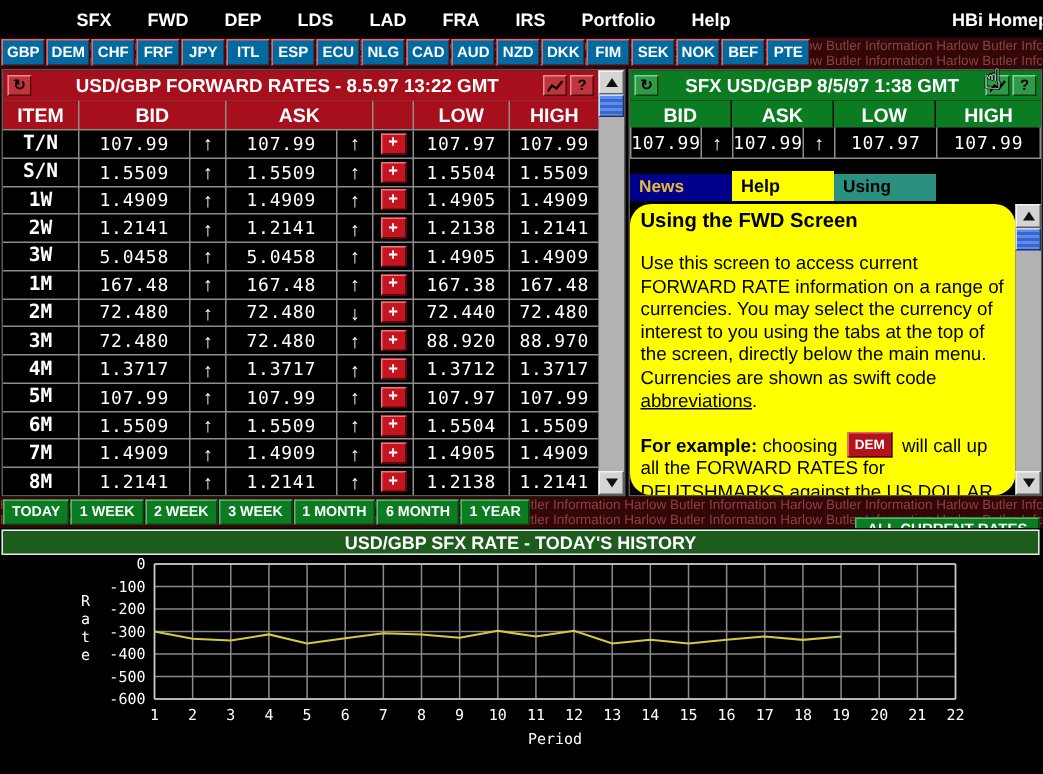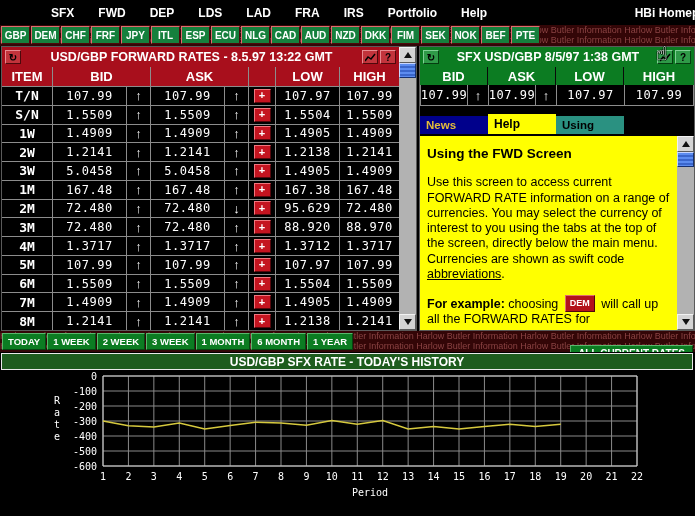--- a/index.html
+++ b/index.html
@@ -16,21 +16,21 @@
 
   
   .wmstrip { background:#330607; overflow:hidden; position:relative; }
   .wm { position:absolute; inset:0; color:#8a4343; font-size:9px; line-height:10px;
         white-space:nowrap; overflow:hidden; }
 
   
   .tabsrow { position:absolute; left:0; top:25px; width:695px; height:21px; }
   .ctabs { position:absolute; left:1px; top:1px; display:flex; gap:1px; z-index:2; }
   .ctab { width:29px; height:18px; display:flex; align-items:center; justify-content:center;
-          background:#15803d; color:#fff; font-weight:bold; font-size:10px;
+          background:#0369a1; color:#fff; font-weight:bold; font-size:10px;
           border-top:1px solid #e06b6f; border-left:1px solid #e06b6f;
           border-right:1px solid #4e080b; border-bottom:1px solid #4e080b; cursor:pointer; }
 
   
   .panel { position:absolute; top:46px; height:285px; display:flex; background:#000;
            border:1px solid #5a5a5a; }
   .panel-left  { left:1px;  width:416px; }
   .panel-right { left:419px; width:276px; flex-direction:column; }
   .panel-col { display:flex; flex-direction:column; flex:1; min-width:0; }
 
@@ -87,22 +87,22 @@
   .gapblack { height:8px; background:#000; }
 
   .rtabs { height:20px; display:flex; background:#000; align-items:flex-end; }
   .rtab { width:68px; height:18px; display:flex; align-items:center; padding-left:6px;
           font-weight:bold; font-size:11.5px; cursor:pointer; }
   .rtab.news  { background:#00008b; color:#e3bc3a; }
   .rtab.help  { background:#ffff00; color:#000; height:20px; font-size:12px; }
   .rtab.tools { background:#2a9181; color:#000; }
 
   .help-row { flex:1; display:flex; min-height:0; border-top:2px solid #000; }
-  .help-content { flex:1; background:#ffff00; color:#000; padding:10px 7px; font-size:12.5px;
-                  line-height:1.22; overflow:hidden; }
+  .help-content { flex:1; background:#ffff00; color:#000; padding:3px 7px; font-size:12.5px;
+                  line-height:1.22; overflow:hidden;border-radius:14px; }
   .help-content h3 { font-size:13.5px; margin-bottom:13px; }
   .help-content p { margin-bottom:13px; }
   .link { text-decoration:underline; cursor:pointer; }
   .chip { display:inline-block; background:#b3131b; color:#fff; font-weight:bold; font-size:9px;
           padding:2px 4px; vertical-align:2px; margin:0 3px;
           border-top:1px solid #e06b6f; border-left:1px solid #e06b6f;
           border-right:1px solid #4e080b; border-bottom:1px solid #4e080b; cursor:pointer; }
 
   
   .period-row { position:absolute; left:0; top:331px; width:695px; height:21px; }
@@ -253,21 +253,21 @@
         <div class="cell c-num">167.38</div>
         <div class="cell c-num">167.48</div>
         <div class="cell c-item">2M</div>
         <div class="cell c-num">72.480</div>
         <div class="cell c-arr">↑</div>
         <div class="cell c-num">72.480</div>
         <div class="cell c-arr">↓</div>
         <div class="cell c-plus">
           <div class="plus-btn">+</div>
         </div>
-        <div class="cell c-num">95.629</div>
+        <div class="cell c-num">72.440</div>
         <div class="cell c-num">72.480</div>
         <div class="cell c-item">3M</div>
         <div class="cell c-num">72.480</div>
         <div class="cell c-arr">↑</div>
         <div class="cell c-num">72.480</div>
         <div class="cell c-arr">↑</div>
         <div class="cell c-plus">
           <div class="plus-btn">+</div>
         </div>
         <div class="cell c-num">88.920</div>

